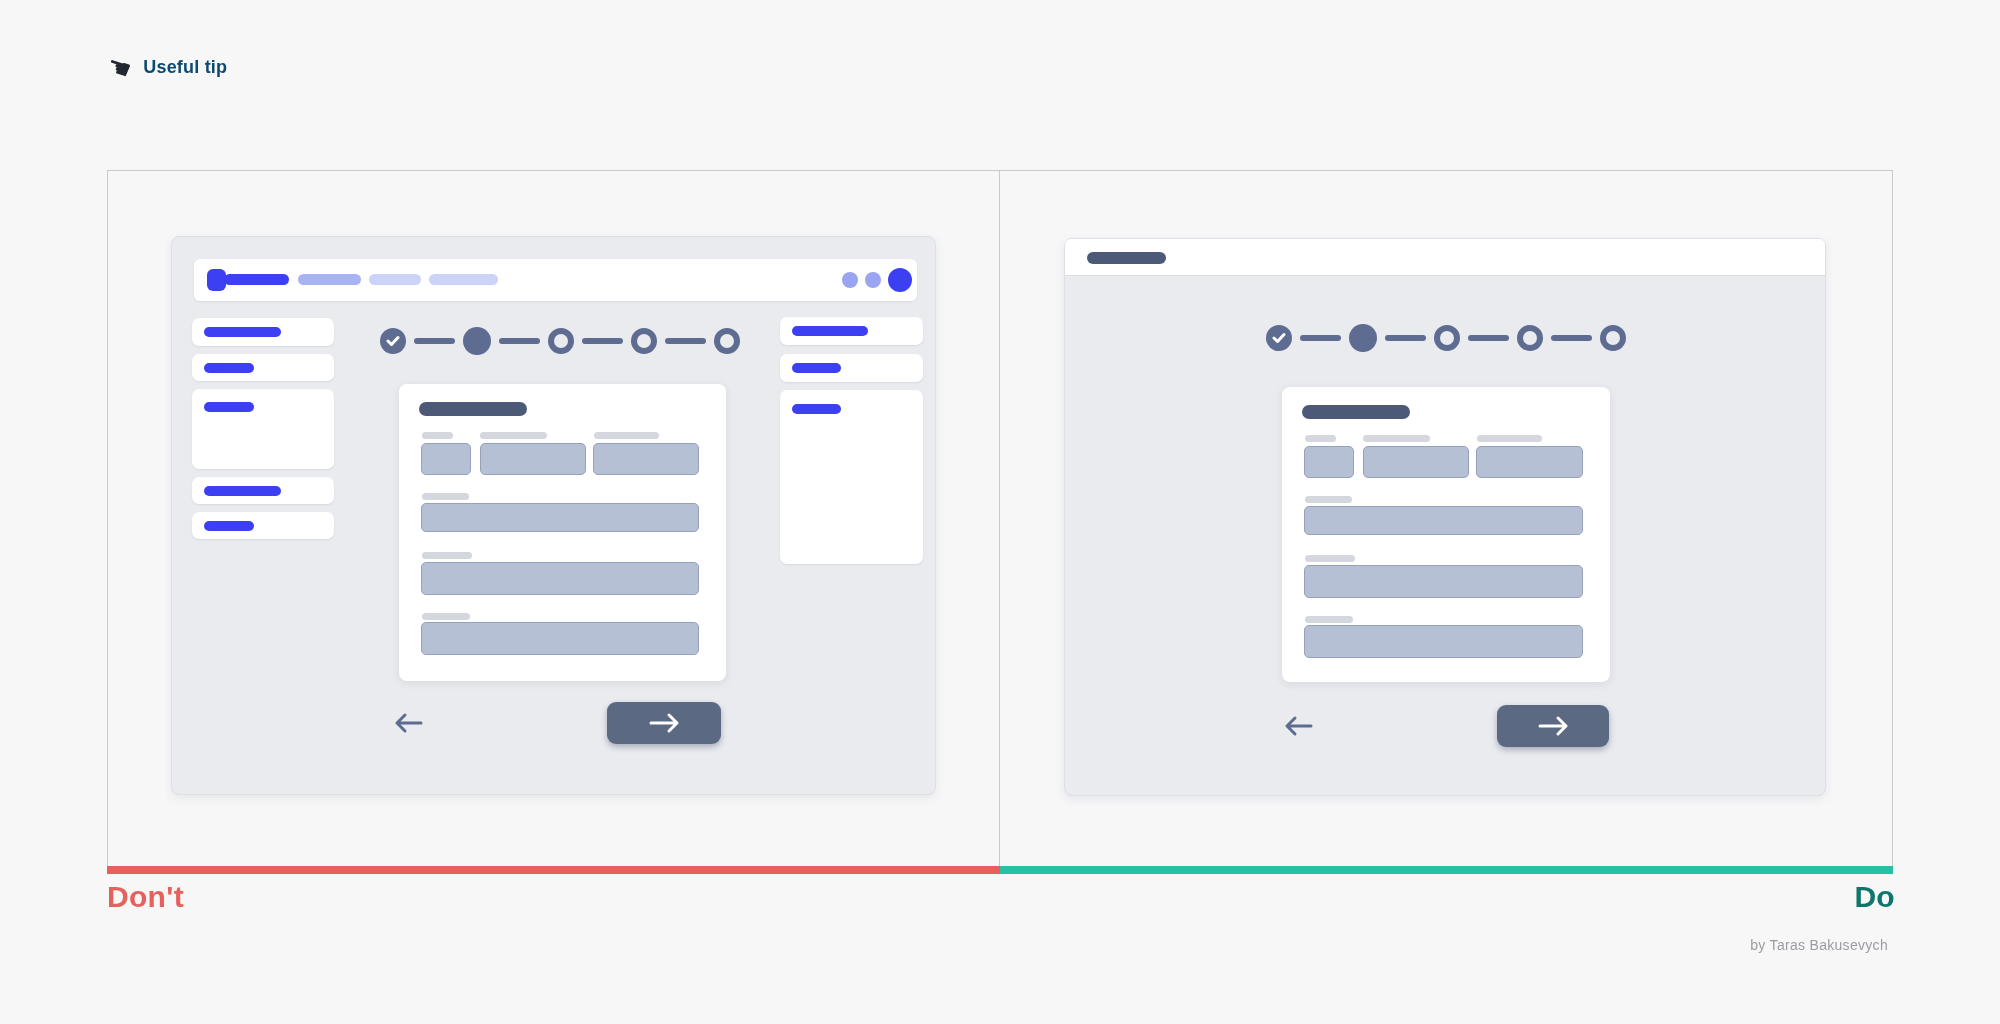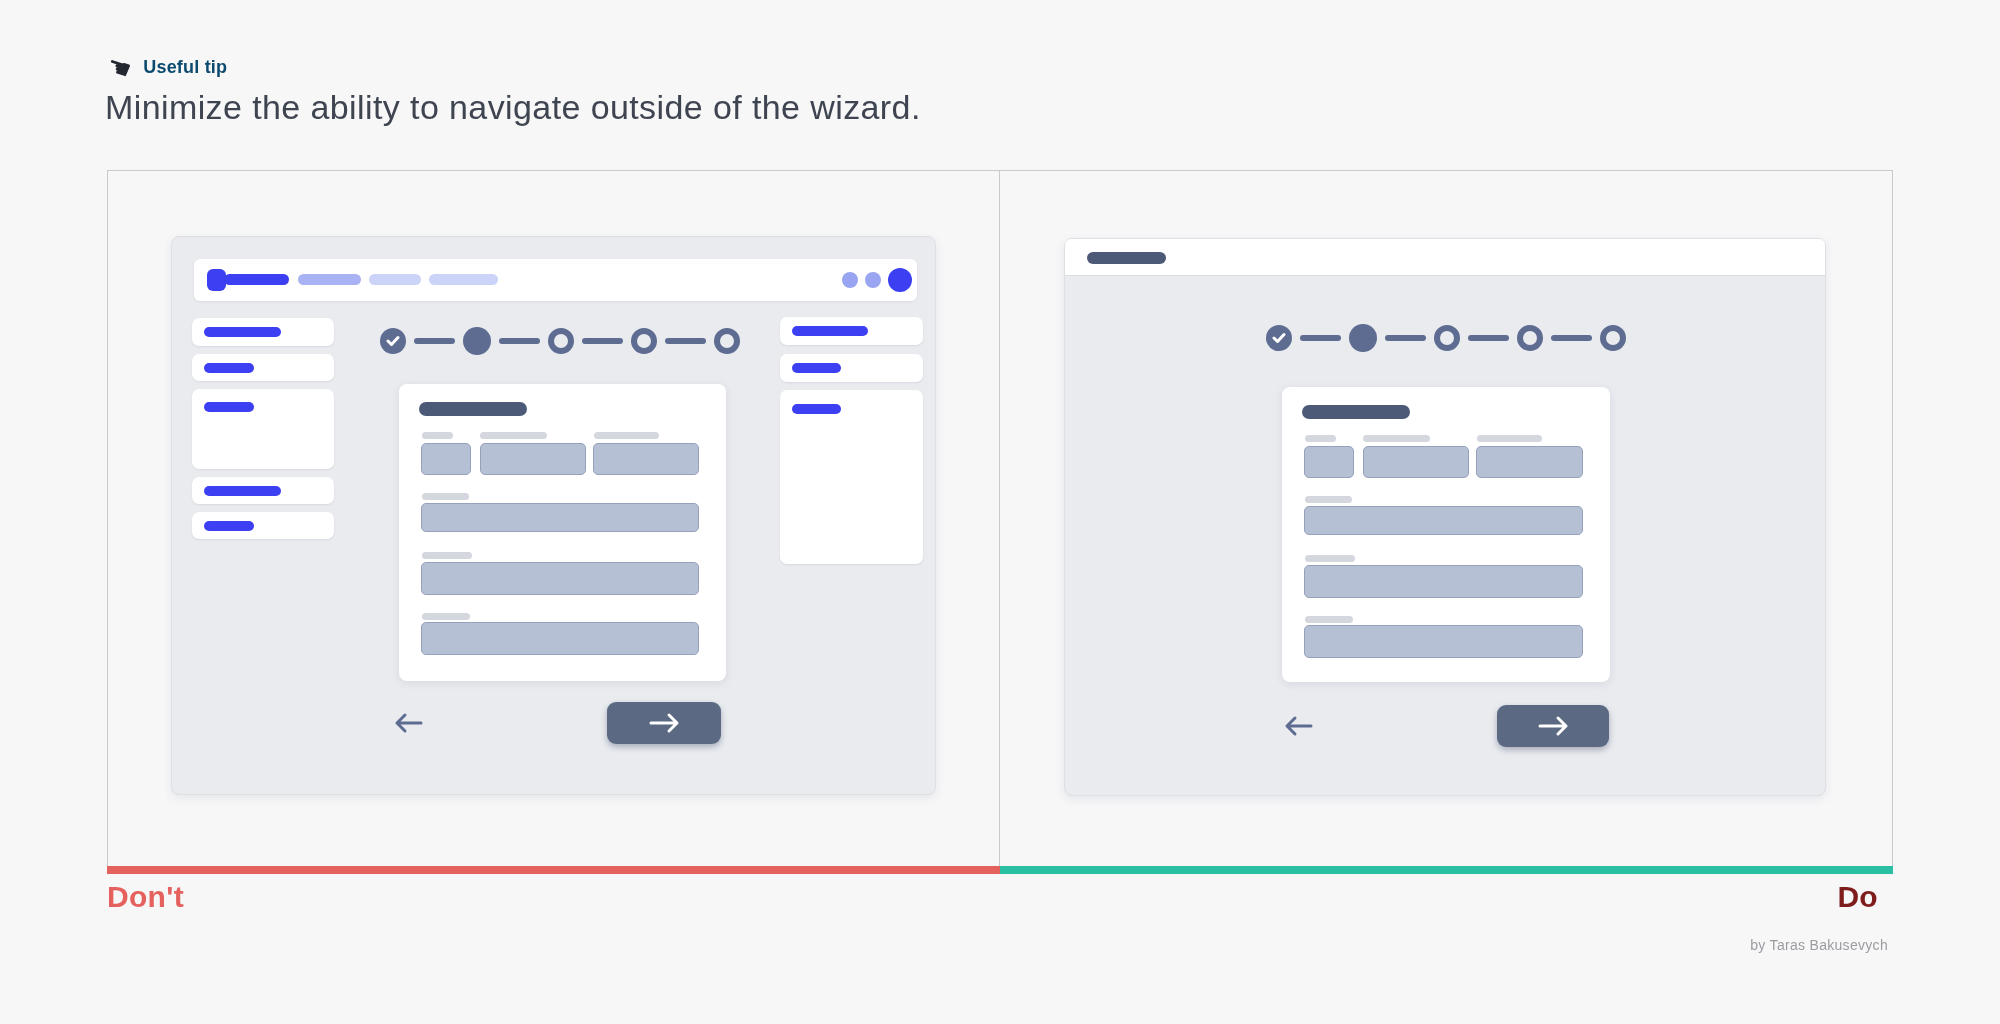--- a/index.html
+++ b/index.html
@@ -15,21 +15,21 @@
   
   .compare{position:absolute;left:107px;top:170px;width:1786px;height:697px;display:flex;}
   .panel{position:relative;width:893px;height:697px;border:1px solid #c9cacd;box-sizing:border-box;}
   .panel+.panel{border-left:none;}
 
   .bar{position:absolute;top:866px;height:8px;}
   .bar.dont{left:107px;width:893px;background:#e4615e;}
   .bar.do{left:1000px;width:893px;background:#2abfa3;}
   .verdict{position:absolute;top:880px;font-size:30px;font-weight:bold;letter-spacing:.3px;}
   .verdict.dont{left:107px;color:#e4615e;}
-  .verdict.do{right:122px;color:#7f1d1d;}
+  .verdict.do{right:105px;color:#0f766e;}
   .attribution{position:absolute;right:112px;top:937px;font-size:14px;color:#9b9ba1;letter-spacing:.3px;}
 
   
   .mockup{position:absolute;background:#e9ebef;border:1px solid #dddfe4;border-radius:8px;
           box-shadow:0 3px 10px rgba(60,70,100,.09);box-sizing:border-box;}
   .pill{position:absolute;border-radius:99px;}
   .scard{position:absolute;background:#fff;border-radius:7px;box-shadow:0 1px 2px rgba(50,60,90,.10);}
 
   
   .stepper{position:absolute;display:flex;align-items:center;gap:8px;}
@@ -62,21 +62,20 @@
 </style>
 </head>
 <body>
 
 <div id="app">
 
   <div class="tip-row">
     <span class="tip-icon">☚</span>
     <span class="tip-label">Useful tip</span>
   </div>
-  <div class="page-title">Minimize the ability to navigate outside of the wizard.</div>
 
   <div class="compare">
 
     <div class="panel">
       <div class="mockup" style="left:63px;top:65px;width:765px;height:559px;">
 
         <div class="topbar">
           <div class="logo"></div>
           <div class="pill" style="left:30px;top:15px;width:65px;height:11px;background:#3d3ff2;"></div>
           <div class="pill" style="left:104px;top:15px;width:63px;height:11px;background:#a9b3f4;"></div>

